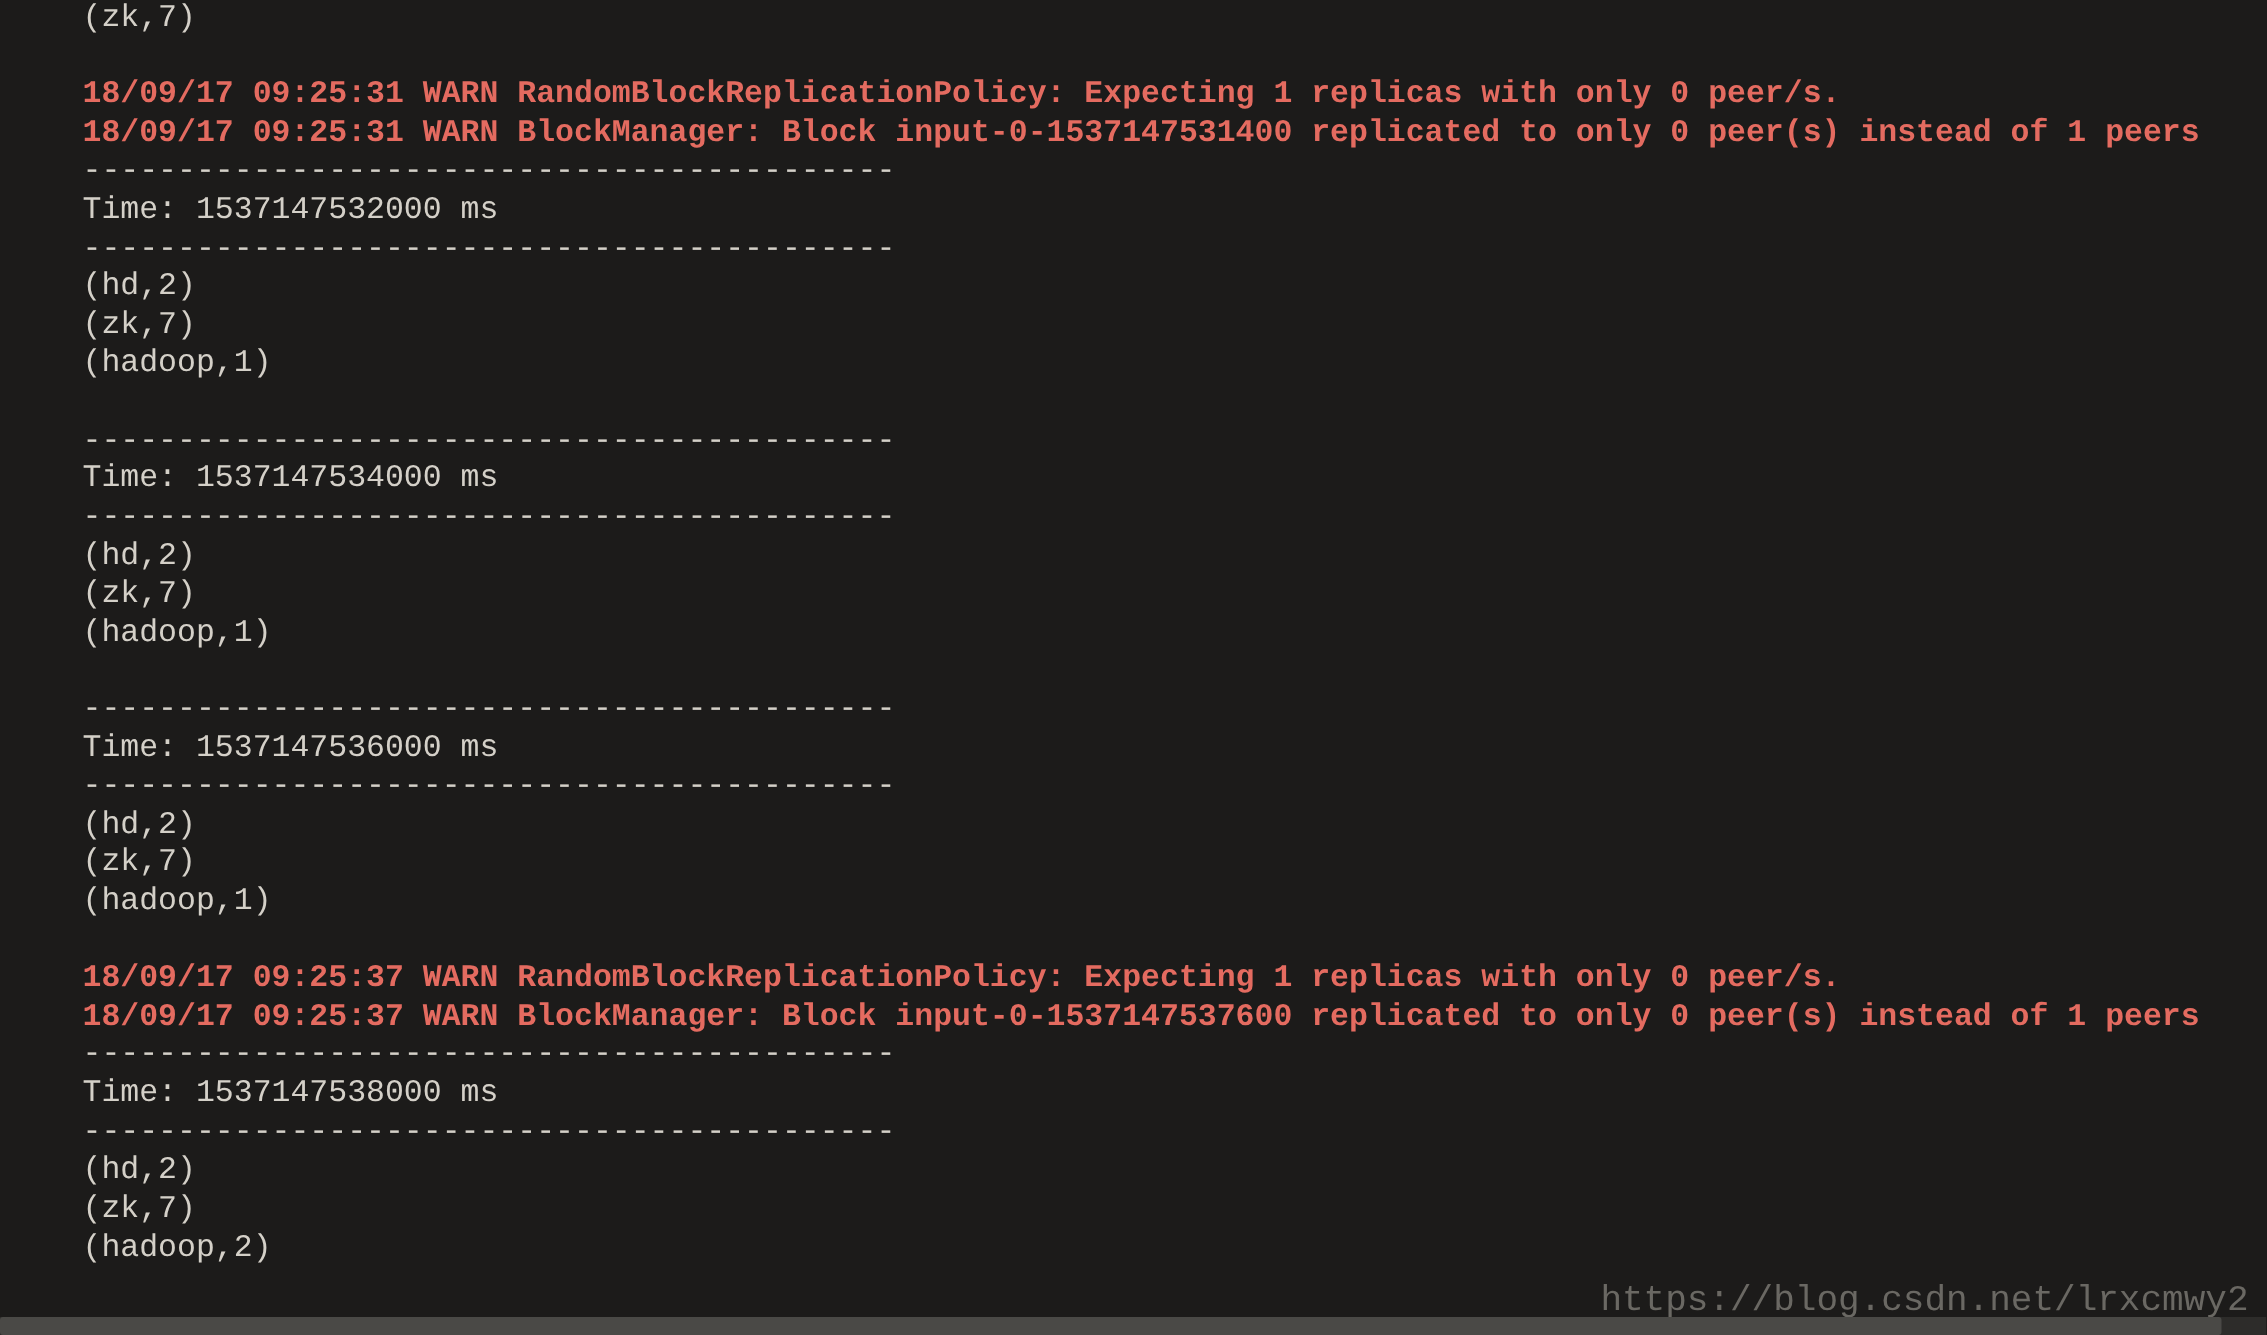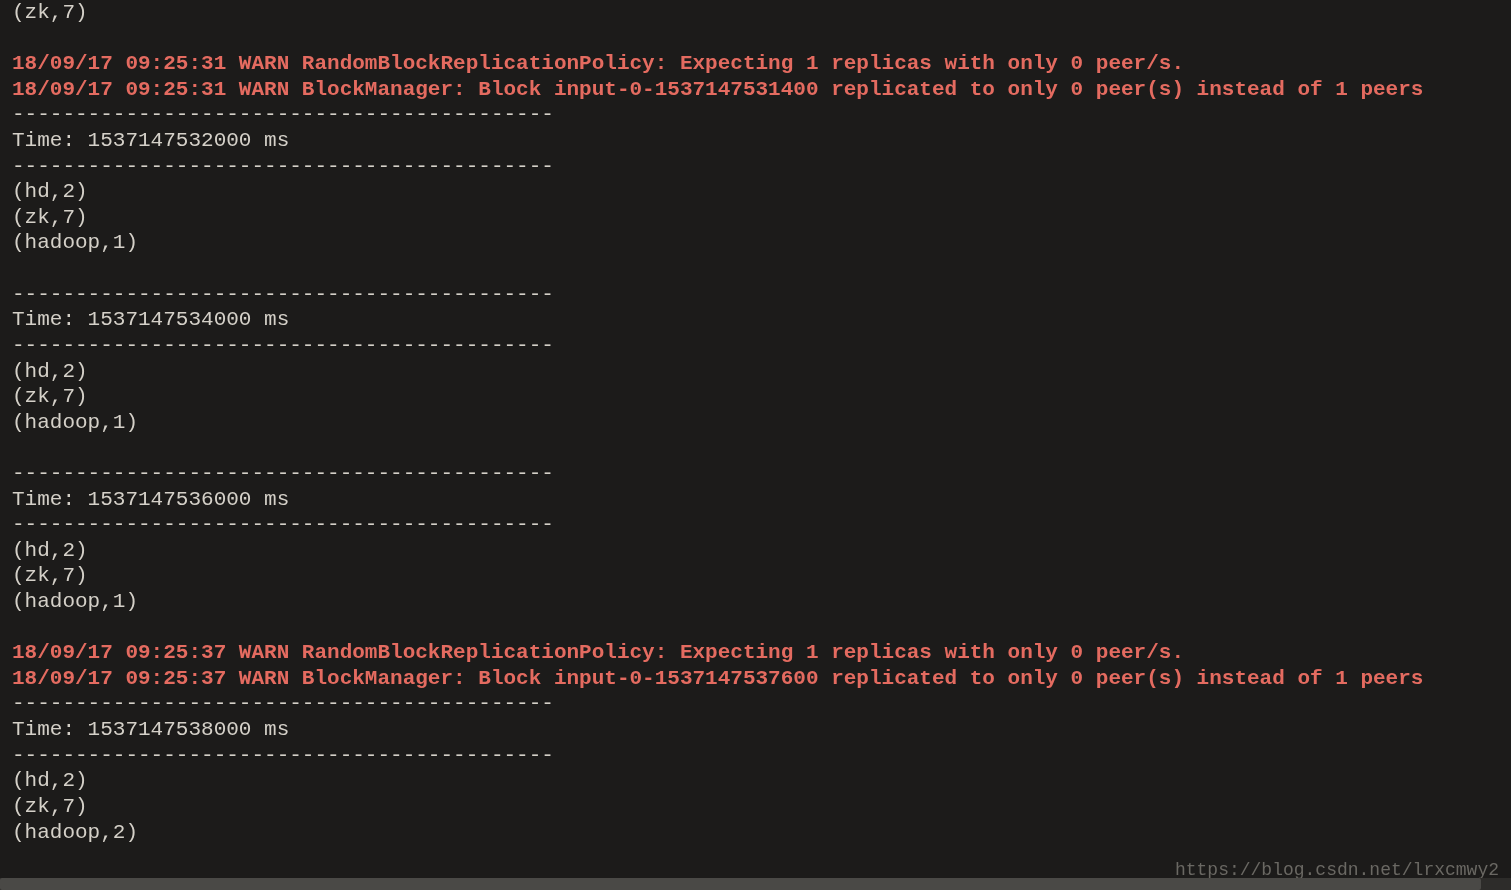--- a/index.html
+++ b/index.html
@@ -15,37 +15,38 @@
       color: #d4d0c8;
       padding: 0 12px;
       width: 1511px;
       height: 890px;
       overflow: hidden;
       position: relative;
     }
     .terminal-output {
       white-space: pre;
       font-family: inherit;
+      margin-left: 43px;
     }
     .line {
       display: block;
     }
     .warn {
       color: #e46b60;
       font-weight: bold;
     }
     .normal {
       color: #d4d0c8;
     }
     .watermark {
       position: absolute;
       bottom: 8px;
       right: 12px;
       color: #6a6863;
-      font-size: 18px;
+      font-size: 24px;
     }
     .scrollbar-track {
       position: absolute;
       bottom: 0;
       left: 0;
       right: 0;
       height: 12px;
       background: #2d2c2a;
     }
     .scrollbar-thumb {

